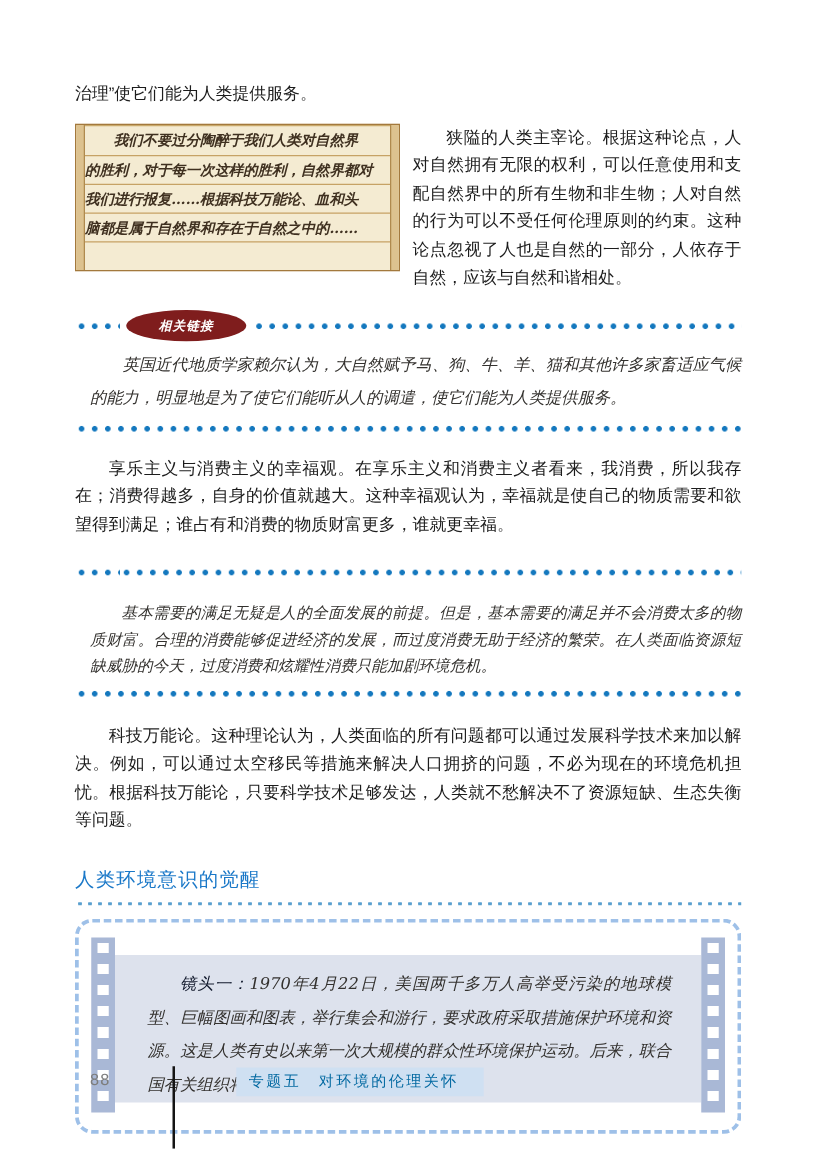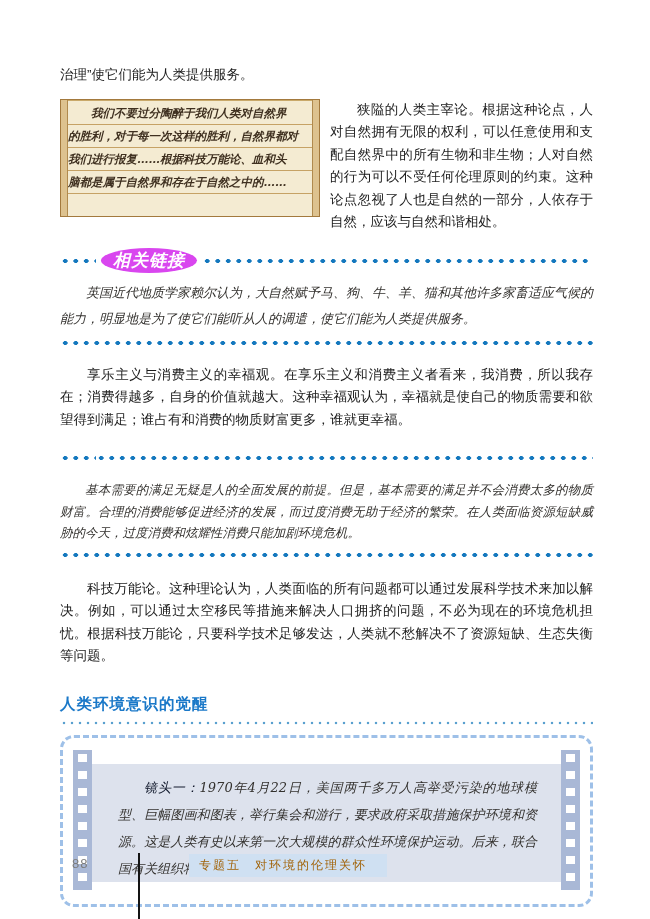--- a/index.html
+++ b/index.html
@@ -58,42 +58,42 @@
     height: 6px;
     background-image: radial-gradient(circle, #1478be 2.1px, rgba(0,0,0,0) 2.3px);
     background-size: 10.5px 6px;
     background-repeat: repeat-x;
     background-position: 0 50%;
   }
   .dots-lead { width: 36px; }
   .dots-tail { flex: 1; }
   .badge {
     width: 96px; height: 25px; margin: 0 5px;
-    background: #d946ef; border-radius: 50%;
-    color: #ffffff; font-size: 17px; font-weight: bold; font-style: italic;
+    background: #7f1d1d; border-radius: 50%;
+    color: #ffffff; font-size: 10px; font-weight: bold; font-style: italic;
     display: flex; align-items: center; justify-content: center;
     letter-spacing: 1px;
     flex: none;
   }
   .kai {
     font-family: "DejaVu Serif", serif;
     font-style: italic;
     color: #33312e;
-    text-align: justify; text-indent: 2em;
+    text-align: justify; text-indent: 2em; margin-left: 12px;
   }
   .callout-text { font-size: 13px; line-height: 26px; margin-top: 6px; }
   .expert-text  { font-size: 12.5px; line-height: 21.5px; margin-top: 8px; }
 
   .p-hedonism  { margin-top: 14px; }
   .p-tech      { margin-top: 16px; }
 
   
   .section-heading {
     margin-top: 26px;
-    color: #1a78c8; font-size: 15.5px; font-weight: bold;
+    color: #1a78c8; font-size: 15.5px; font-weight: normal;
     letter-spacing: 1px;
   }
   .heading-dots {
     margin-top: 6px; height: 4px;
     background-image: radial-gradient(circle, #5aa0cf 1.4px, rgba(0,0,0,0) 1.6px);
     background-size: 8px 4px; background-repeat: repeat-x; background-position: 0 50%;
   }
 
   
   .film-outer {
@@ -133,21 +133,21 @@
     width: 26px; font-size: 13px; color: #7d7d7d;
     margin-top: 3px; letter-spacing: 1px;
   }
   .footer-rule {
     width: 2px; background: #141414; height: 66px; margin-left: 0;
   }
   .chapter-bar {
     margin-left: 9px; margin-top: 1px;
     background: #cfe0f2;
     padding: 3px 20px 3px 10px;
-    font-size: 12px; color: #a16207;
+    font-size: 12px; color: #0369a1;
     letter-spacing: 2px;
   }
 </style>
 </head>
 <body>
 
 <div class="page">
 
   <p class="body-p intro">治理”使它们能为人类提供服务。</p>
 

